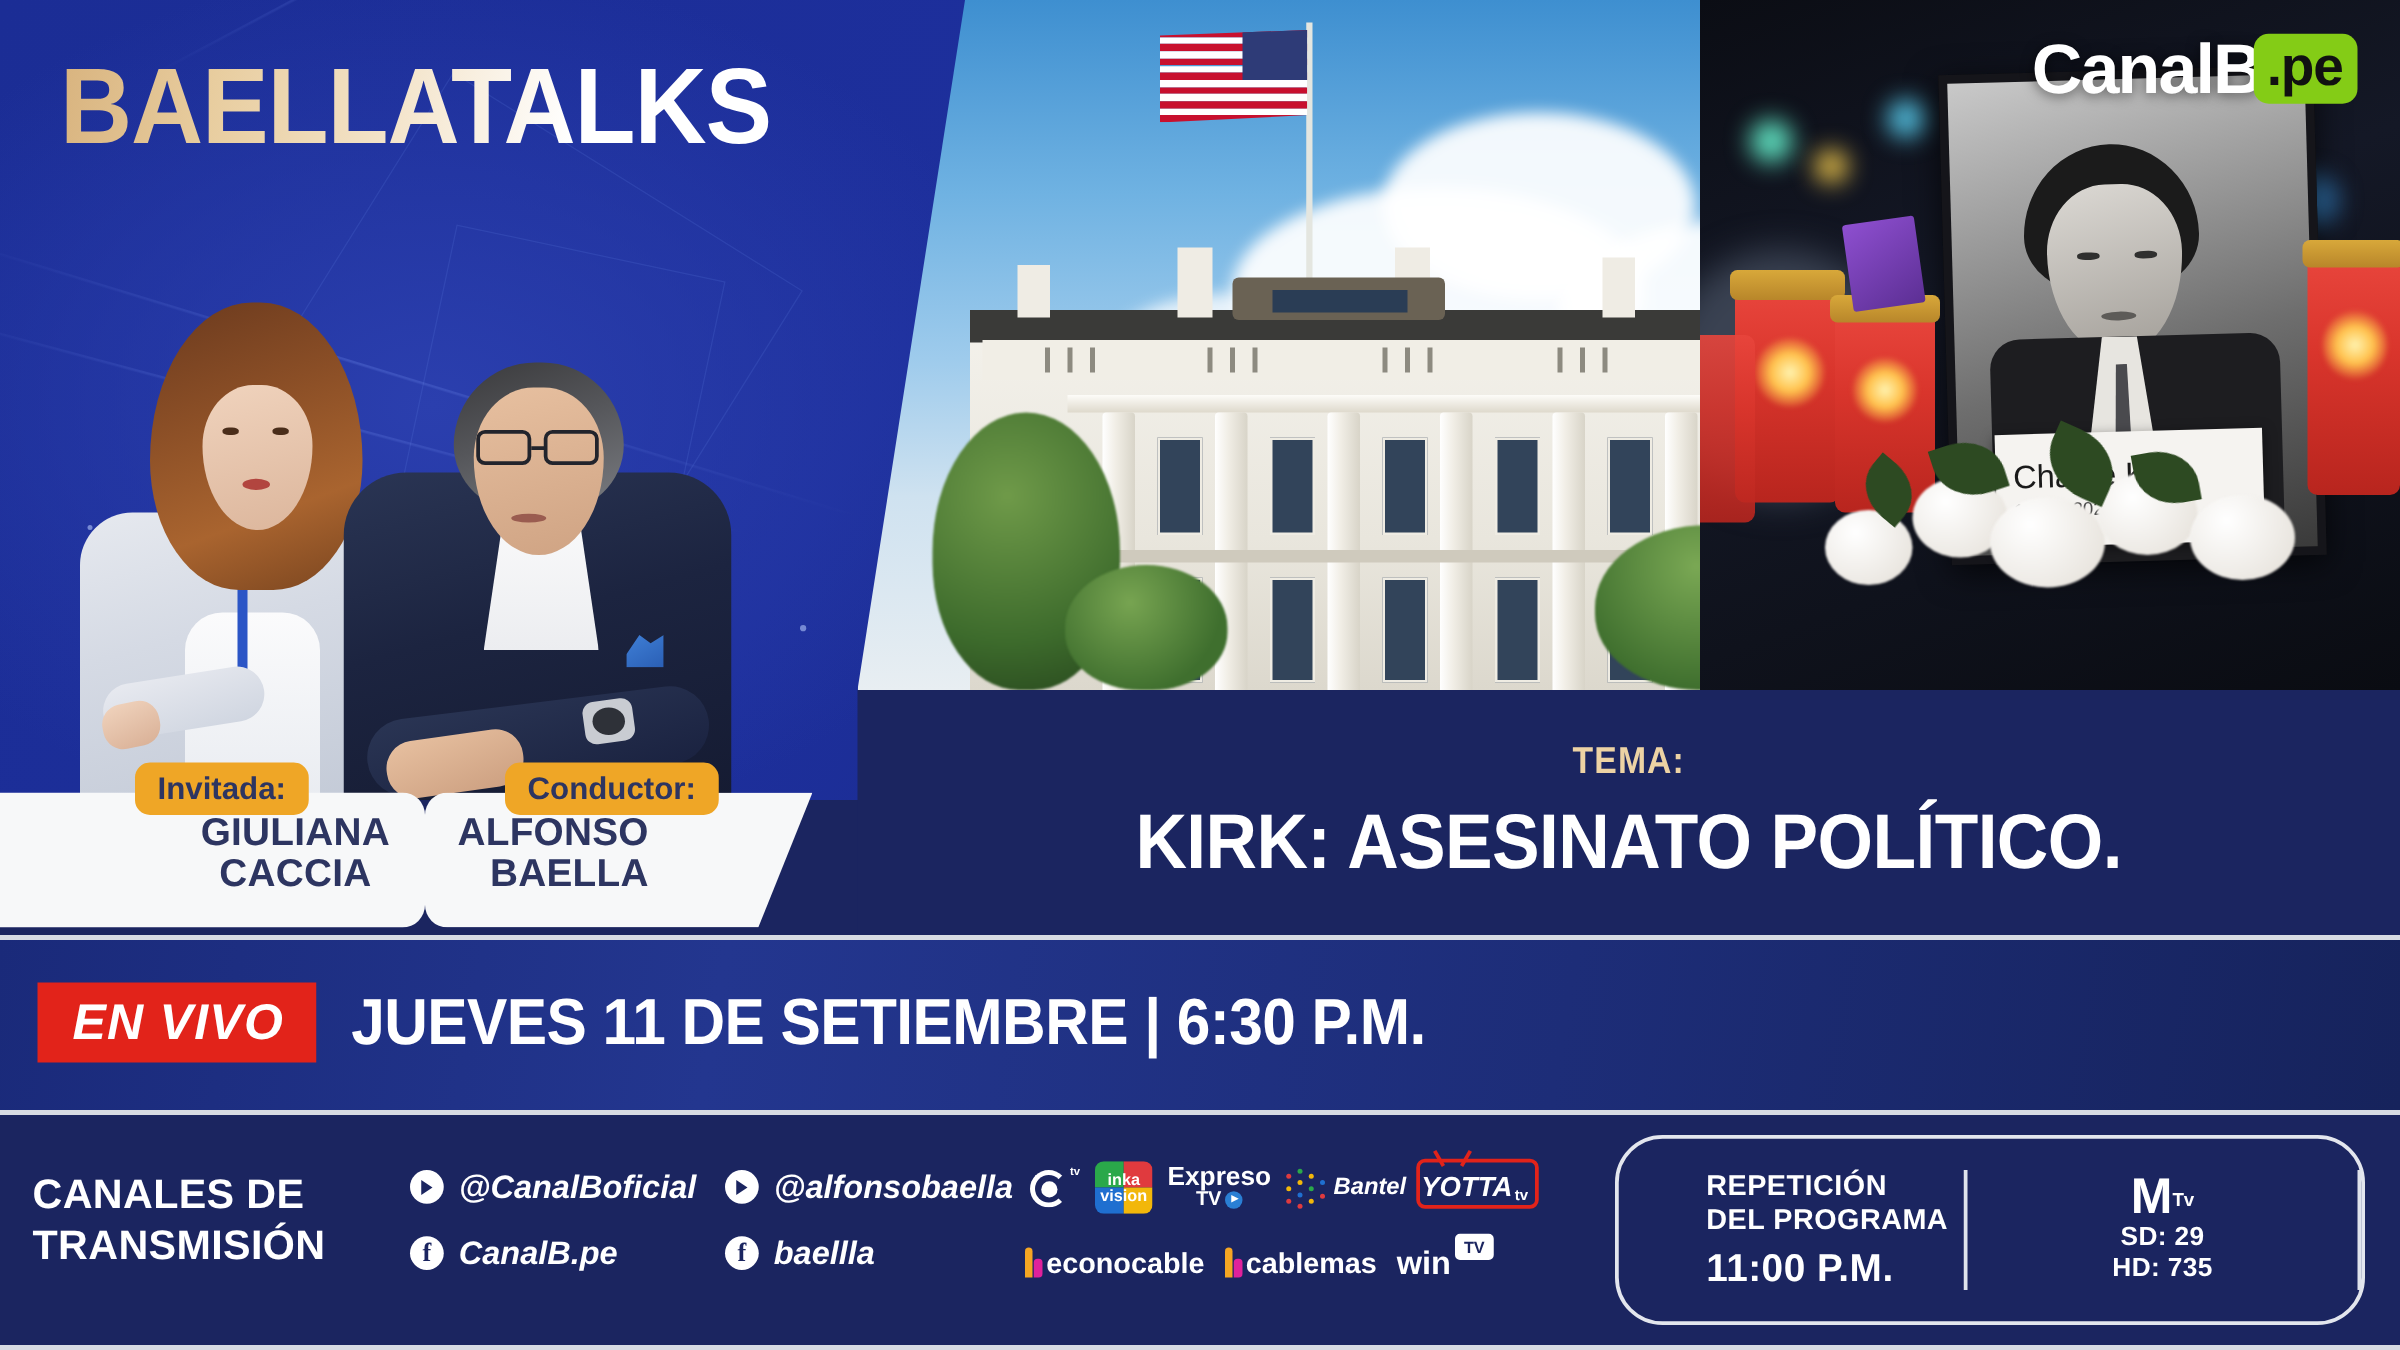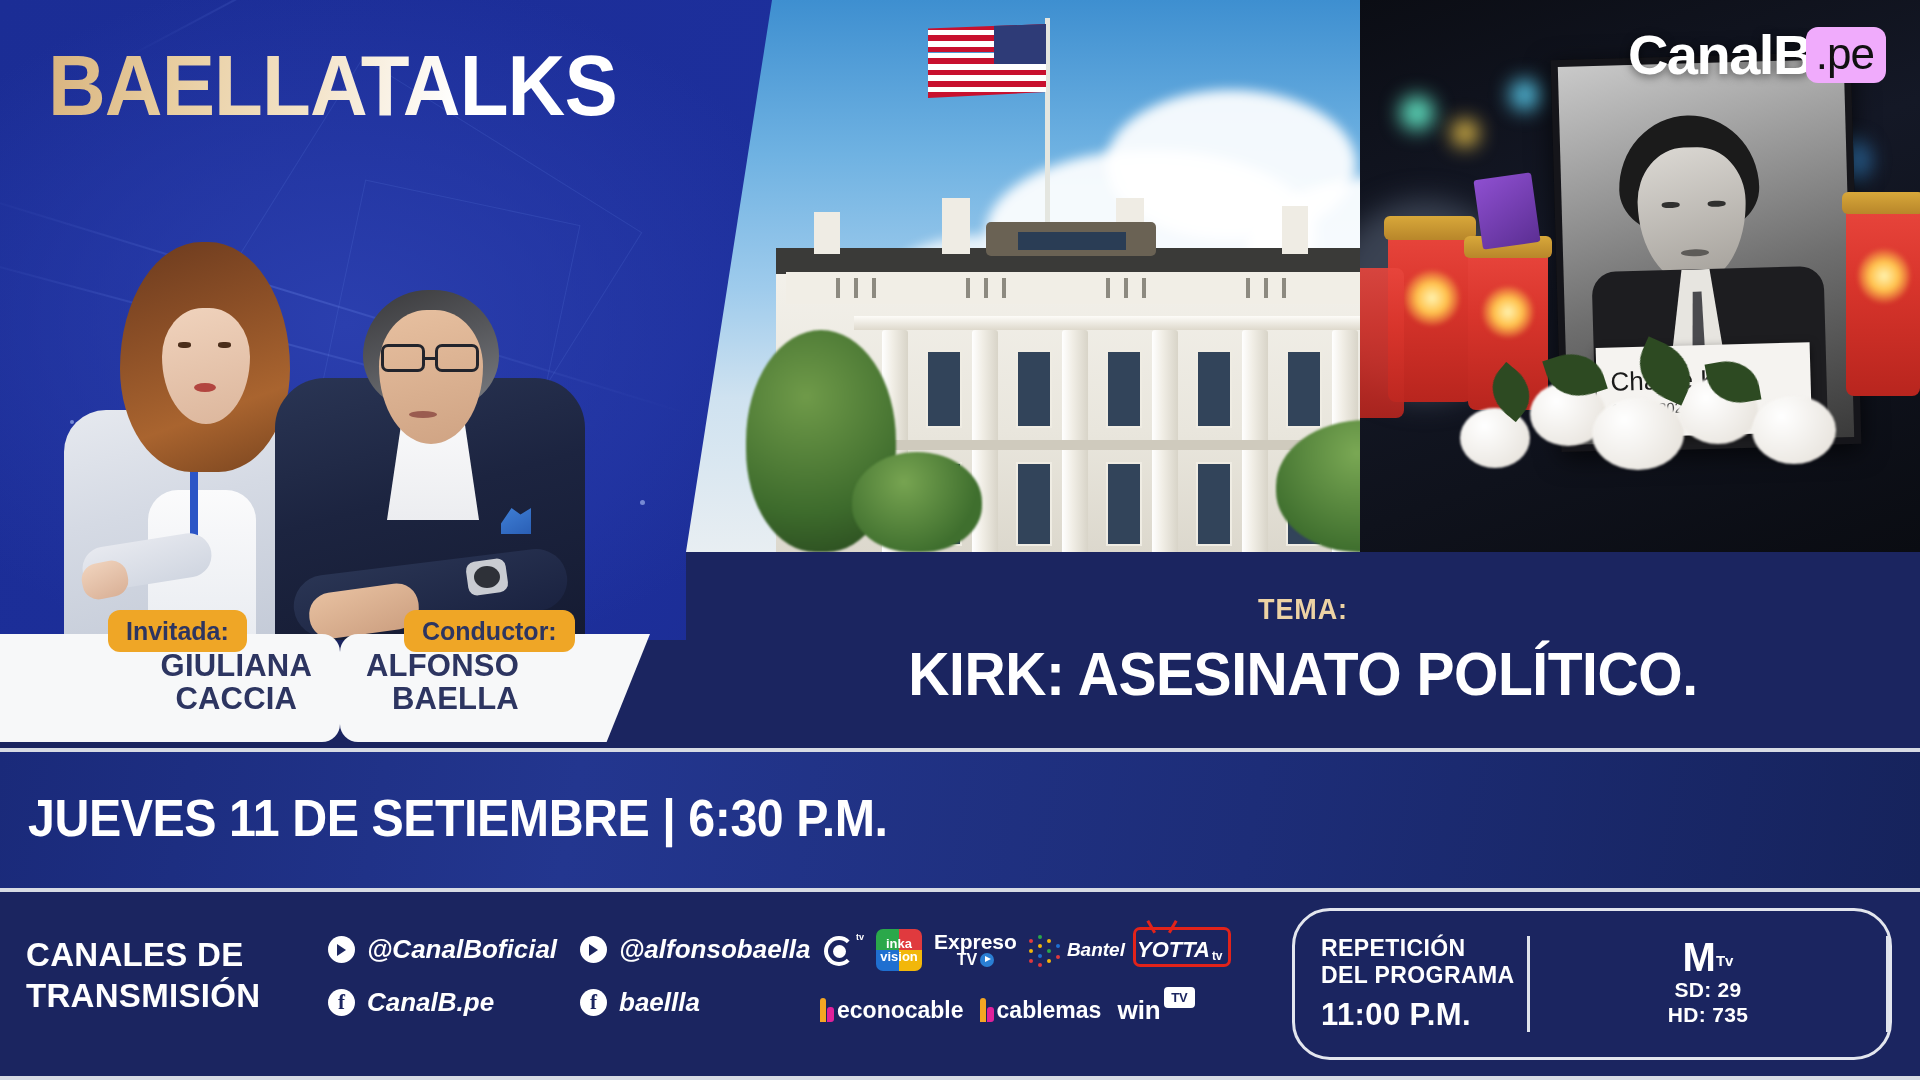--- a/index.html
+++ b/index.html
@@ -142,21 +142,21 @@
   
   .brand{
     position:absolute; right:34px; top:22px; display:flex; align-items:center; gap:0;
     z-index:30;
   }
   .brand-canalb{
     color:#fff; font-size:56px; font-weight:800; letter-spacing:-1.5px;
     text-shadow:0 2px 10px rgba(0,0,0,.55);
   }
   .brand-pe{
-    background:#f0abfc; color:#111; font-size:44px; font-weight:400;
+    background:#84cc16; color:#111; font-size:44px; font-weight:700;
     border-radius:12px; padding:2px 12px 4px 10px; margin-left:-6px; letter-spacing:-1px;
   }
 
   
   .tema-wrap{
     position:absolute; left:686px; top:552px; width:1234px; height:196px;
     display:flex; flex-direction:column; align-items:center; justify-content:center;
     background:#1b2560;
   }
   .tema-label{
@@ -246,21 +246,21 @@
   .nlogo::after{ content:""; position:absolute; left:7px; top:9px; width:7px; height:15px; background:#e0219b; border-radius:3px 3px 3px 0; }
 
   .lg-win{ position:relative; color:#fff; font-weight:800; }
   .wintv{ position:absolute; right:-34px; top:-8px; background:#fff; color:#1b2560;
     font-size:13px; font-weight:900; padding:1px 5px; border-radius:4px;
     border:2px solid #fff; }
 
   
   .opbox{
     position:absolute; left:1292px; top:20px; width:600px; height:152px;
-    border:3px solid #e3e6ee; border-radius:38px; display:flex; align-items:center;
+    border:3px solid #e3e6ee; border-radius:38px; display:flex; align-items:center;padding-left:44px;
   }
   .op-rep{ width:232px; padding-left:26px; color:#fff; }
   .op-rep .t1{ font-size:23px; font-weight:800; line-height:1.18; letter-spacing:.4px; }
   .op-rep .t2{ font-size:31px; font-weight:800; margin-top:8px; letter-spacing:.4px; }
   .op-sep{ width:3px; height:96px; background:#dfe3ec; }
   .op-cell{ flex:1; display:flex; flex-direction:column; align-items:center; justify-content:center; color:#fff; gap:1px; }
   .op-rowtxt{ font-size:21px; font-weight:800; letter-spacing:.3px; }
   .m-logo{ display:flex; align-items:flex-end; gap:2px; margin-bottom:4px; }
   .m-glyph{ font-size:40px; font-weight:900; line-height:.8; color:#fff; letter-spacing:-2px; }
   .m-tv{ font-size:15px; font-weight:700; color:#fff; margin-bottom:4px; }
@@ -503,20 +503,21 @@
     <span class="brand-canalb">CanalB</span>
     <span class="brand-pe">.pe</span>
   </div>
 
   <div class="tema-wrap">
     <div class="tema-label">TEMA:</div>
     <div class="tema-title">KIRK: ASESINATO POLÍTICO.</div>
   </div>
 
   <div class="livebar">
+    <div class="envivo">EN VIVO</div>
     <div class="livetext">JUEVES 11 DE SETIEMBRE | 6:30 P.M.</div>
   </div>
   <div class="live-divider-top"></div>
 
   <div class="footer">
     <div class="footer-line"></div>
     <div class="footer-line-bot"></div>
 
     <div class="f-canales">
       <span>CANALES DE</span><br>

